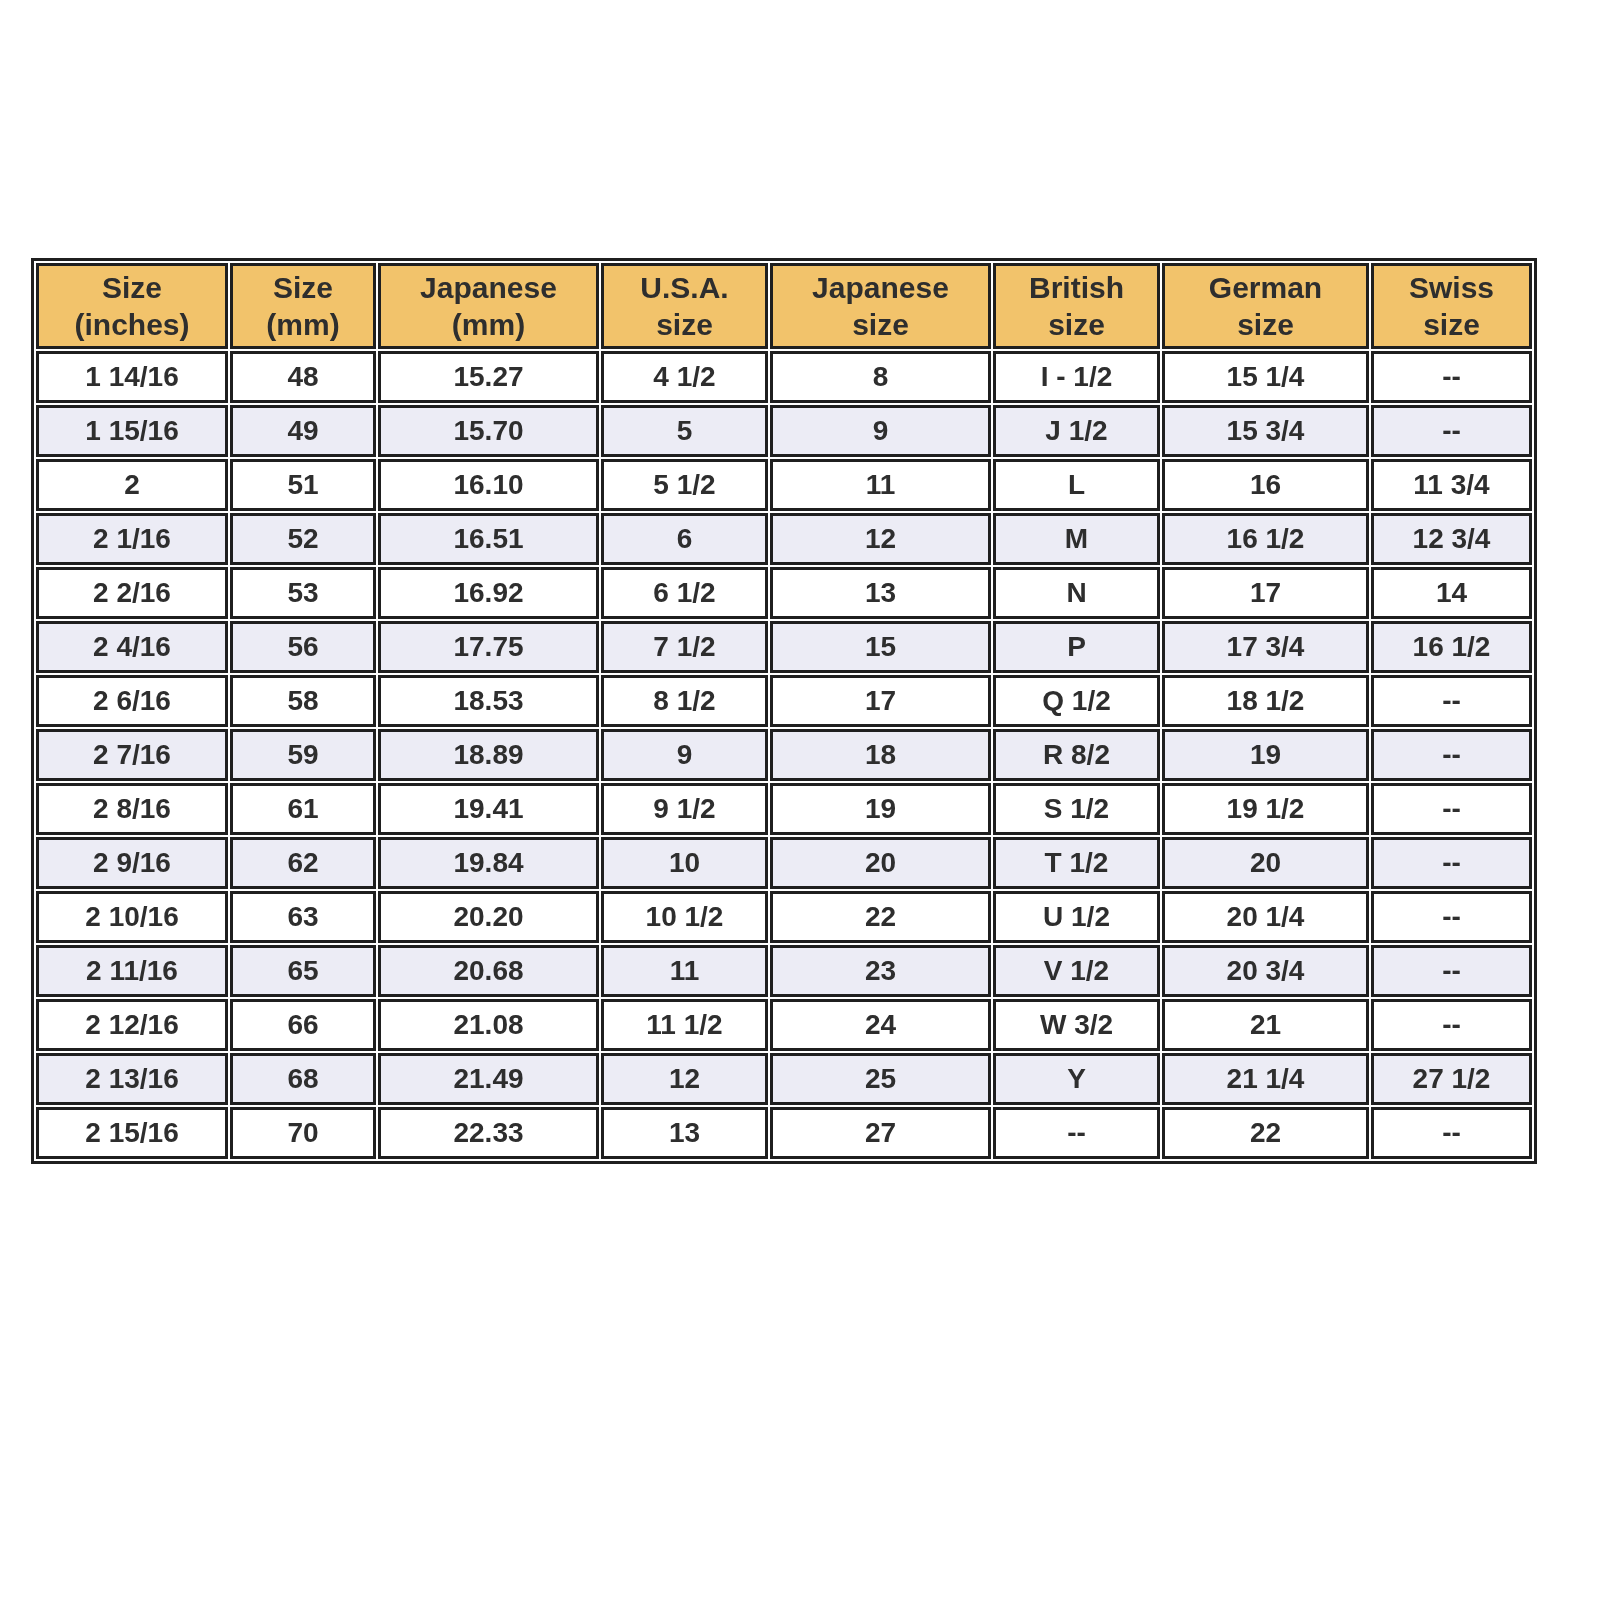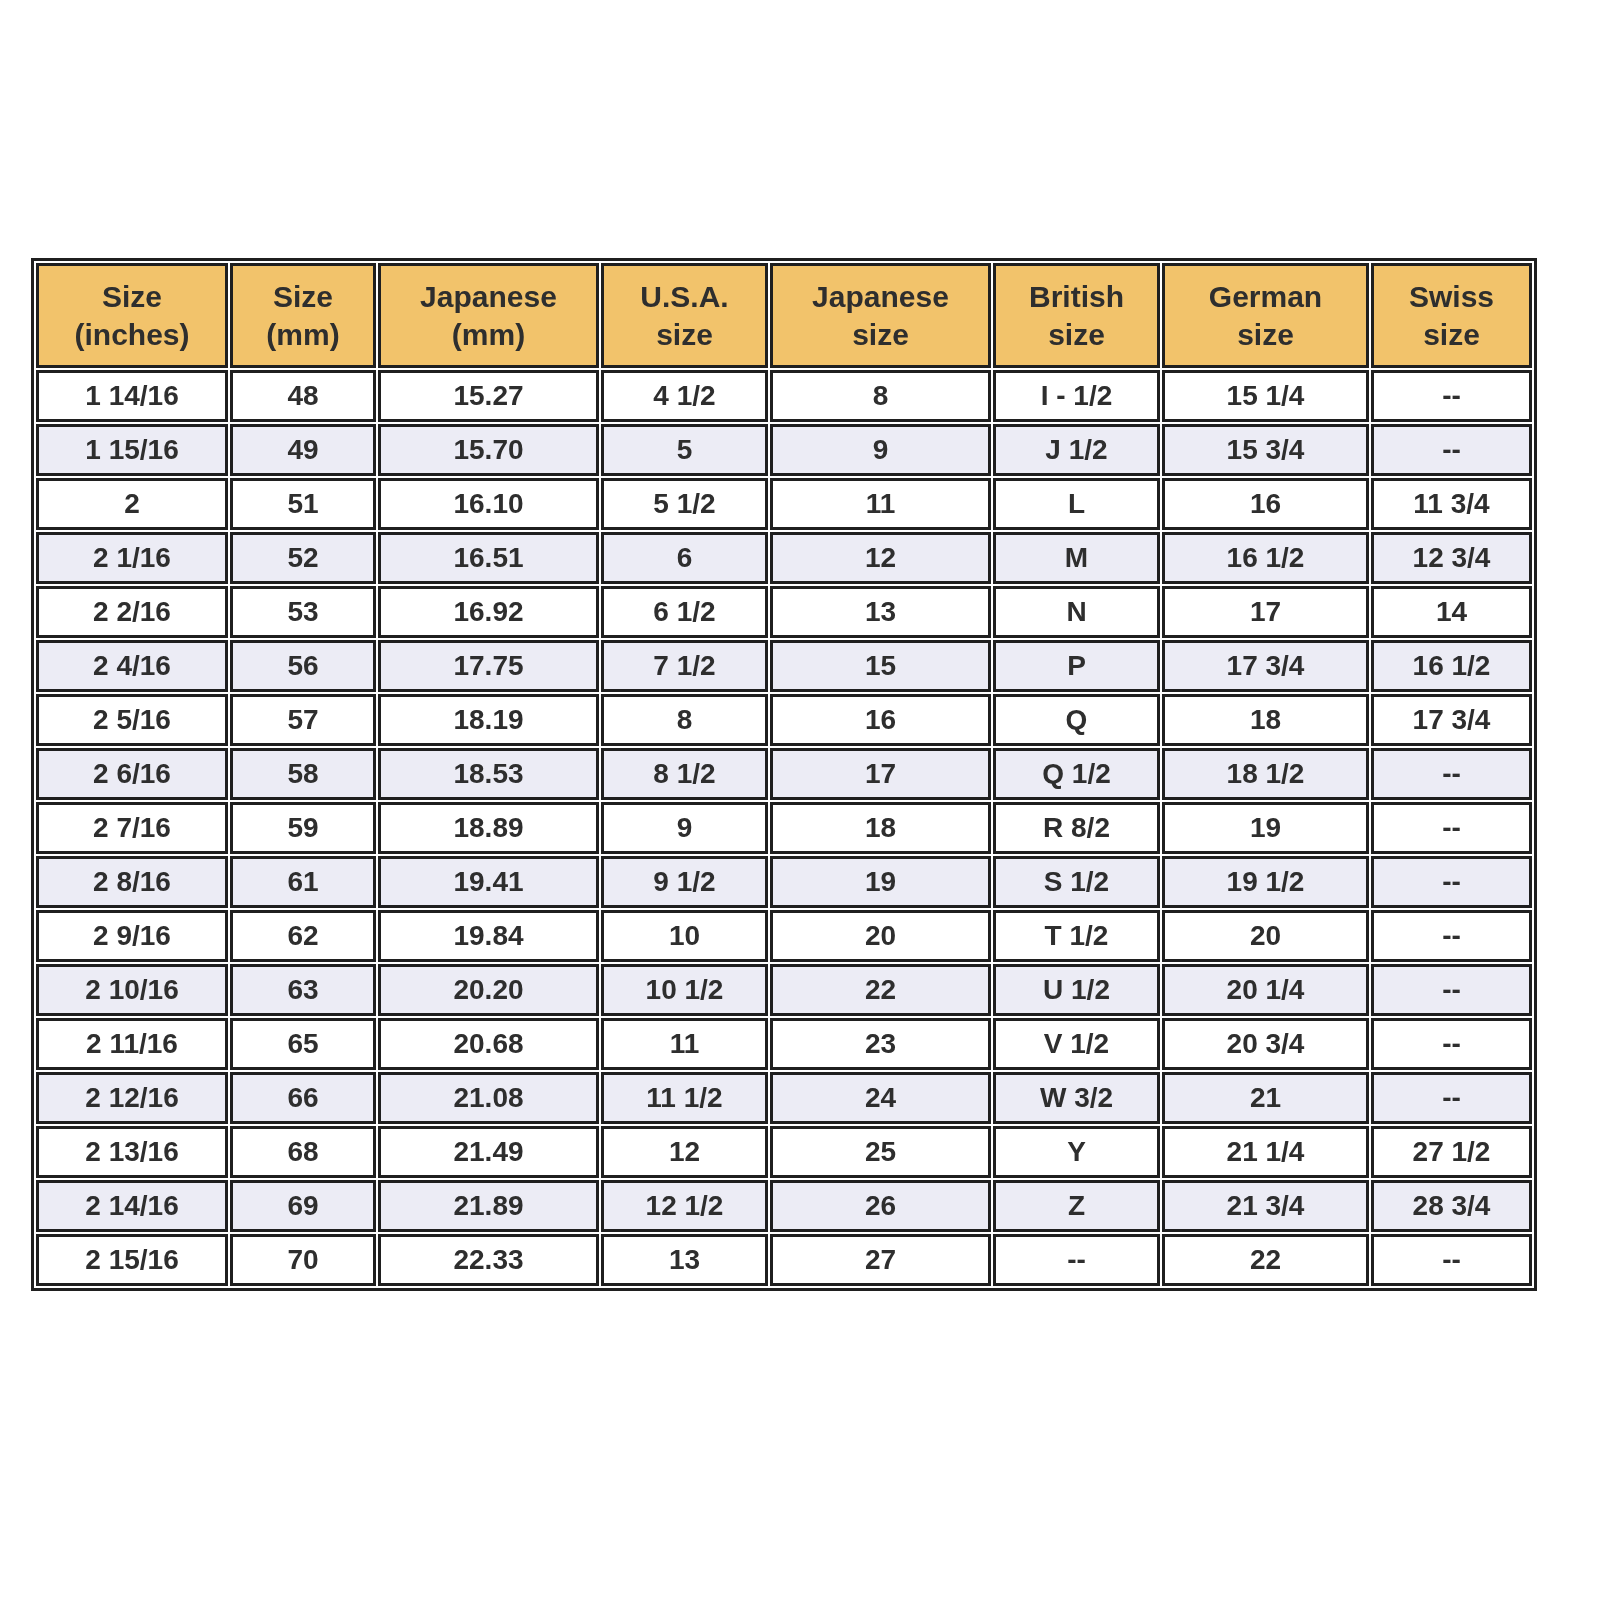--- a/index.html
+++ b/index.html
@@ -27,21 +27,21 @@
   table.ring-table td {
     box-sizing: border-box;
     border: 3px solid var(--border-color, #1f1f1f);
     text-align: center;
     vertical-align: middle;
     font-weight: bold;
     color: var(--text-color, #2e2e2e);
     overflow: hidden;
   }
   table.ring-table th {
-    height: 105px;
+    height: 86px;
     font-size: 30px;
     line-height: 1.25;
     white-space: pre-line;
     background: var(--header-bg, #f2c36b);
   }
   table.ring-table td {
     height: 52px;
     font-size: 28px;
   }
   table.ring-table tbody tr:nth-child(odd) td {
@@ -141,30 +141,20 @@
           <td>2 4/16</td>
           <td>56</td>
           <td>17.75</td>
           <td>7 1/2</td>
           <td>15</td>
           <td>P</td>
           <td>17 3/4</td>
           <td>16 1/2</td>
         </tr>
         <tr>
-          <td>2 5/16</td>
-          <td>57</td>
-          <td>18.19</td>
-          <td>8</td>
-          <td>16</td>
-          <td>Q</td>
-          <td>18</td>
-          <td>17 3/4</td>
-        </tr>
-        <tr>
           <td>2 6/16</td>
           <td>58</td>
           <td>18.53</td>
           <td>8 1/2</td>
           <td>17</td>
           <td>Q 1/2</td>
           <td>18 1/2</td>
           <td>--</td>
         </tr>
         <tr>
@@ -231,30 +221,20 @@
           <td>2 13/16</td>
           <td>68</td>
           <td>21.49</td>
           <td>12</td>
           <td>25</td>
           <td>Y</td>
           <td>21 1/4</td>
           <td>27 1/2</td>
         </tr>
         <tr>
-          <td>2 14/16</td>
-          <td>69</td>
-          <td>21.89</td>
-          <td>12 1/2</td>
-          <td>26</td>
-          <td>Z</td>
-          <td>21 3/4</td>
-          <td>28 3/4</td>
-        </tr>
-        <tr>
           <td>2 15/16</td>
           <td>70</td>
           <td>22.33</td>
           <td>13</td>
           <td>27</td>
           <td>--</td>
           <td>22</td>
           <td>--</td>
         </tr>
       </tbody>

